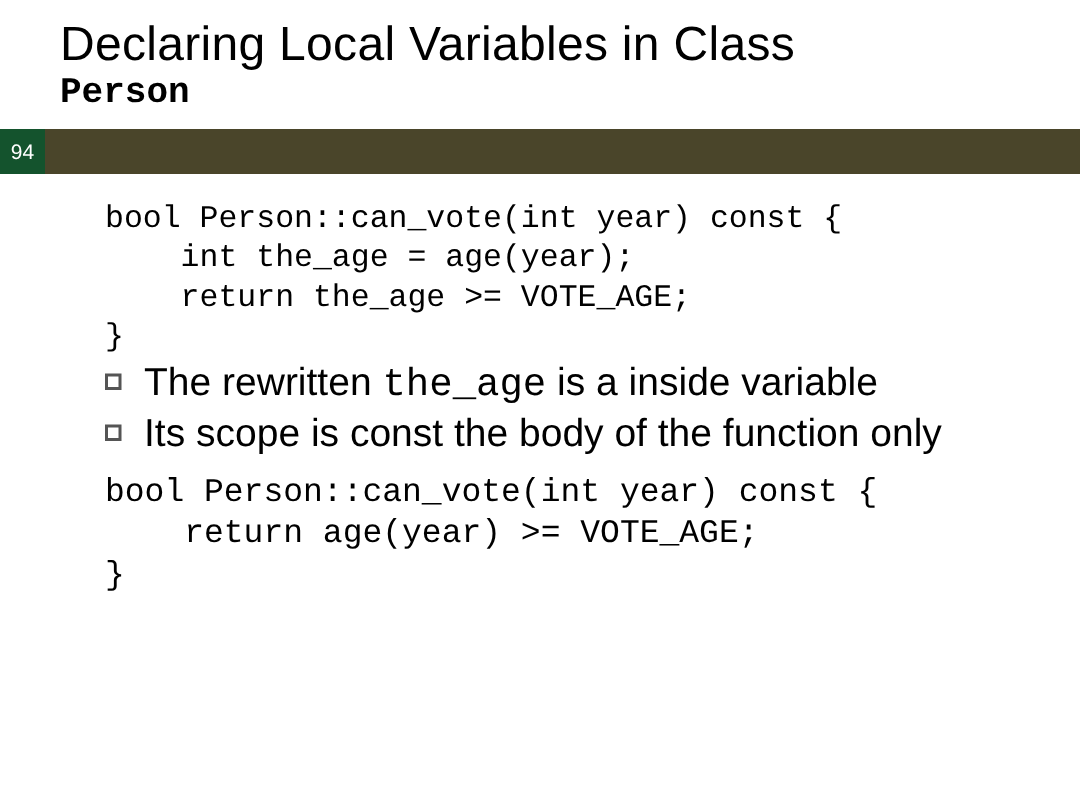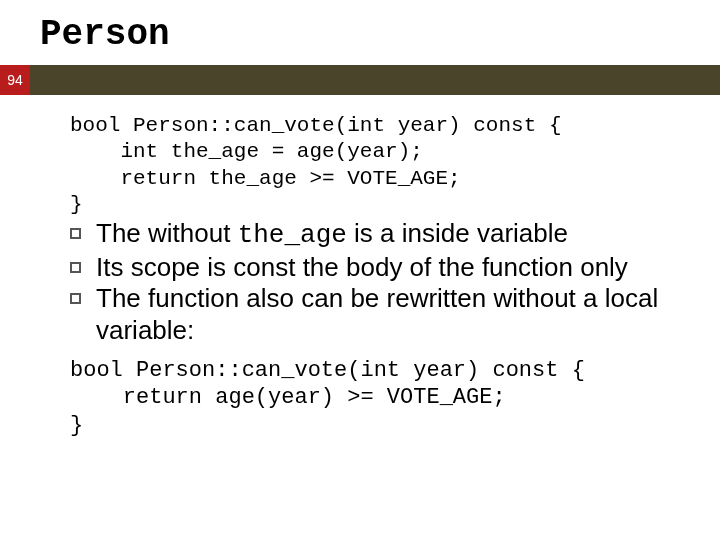--- a/index.html
+++ b/index.html
@@ -22,38 +22,38 @@
     padding: 12px 0 0 40px;
   }
   .title-line1 {
     font-size: 32px;
     font-weight: 400;
     line-height: 1.1;
     letter-spacing: 0.2px;
   }
   .title-line2 {
     font-family: "Courier New", Courier, monospace;
-    font-size: 36px;
+    font-size: 24px;
     font-weight: bold;
     margin-top: 2px;
   }
   .stripe {
     margin-top: 10px;
     height: 30px;
     background: #4a452a;
     width: 100%;
     position: relative;
   }
   .badge {
     position: absolute;
     left: 0;
     top: 0;
     height: 30px;
     width: 30px;
-    background: #b91c1c;
+    background: #14532d;
     color: #fff;
     font-size: 14px;
     display: flex;
     align-items: center;
     justify-content: center;
     font-weight: 400;
   }
   .body {
     padding: 18px 20px 0 70px;
   }
@@ -96,43 +96,41 @@
     white-space: pre;
     margin-top: 6px;
   }
 </style>
 </head>
 <body>
 
 <div class="slide">
 
   <div class="title-block">
+    <div class="title-line1">Declaring Local Variables in Class</div>
     <div class="title-line2">Person</div>
   </div>
 
   <div class="stripe">
     <div class="badge">94</div>
   </div>
 
   <div class="body">
 
     <div class="code"><span>bool Person::can_vote(int year) const {</span>
 <span>    int the_age = age(year);</span>
 <span>    return the_age &gt;= VOTE_AGE;</span>
 <span>}</span></div>
 
     <ul class="bullets">
       <li>
-        <span>The without </span><span class="inline-code">the_age</span><span> is a inside variable</span>
+        <span>The rewritten </span><span class="inline-code">the_age</span><span> is a inside variable</span>
       </li>
       <li>
         <span>Its scope is const the body of the function only</span>
-      </li>
-      <li>
-        <span>The function also can be rewritten without a local variable:</span>
       </li>
     </ul>
 
     <div class="code2"><span>bool Person::can_vote(int year) const {</span>
 <span>    return age(year) &gt;= VOTE_AGE;</span>
 <span>}</span></div>
 
   </div>
 
 </div>

